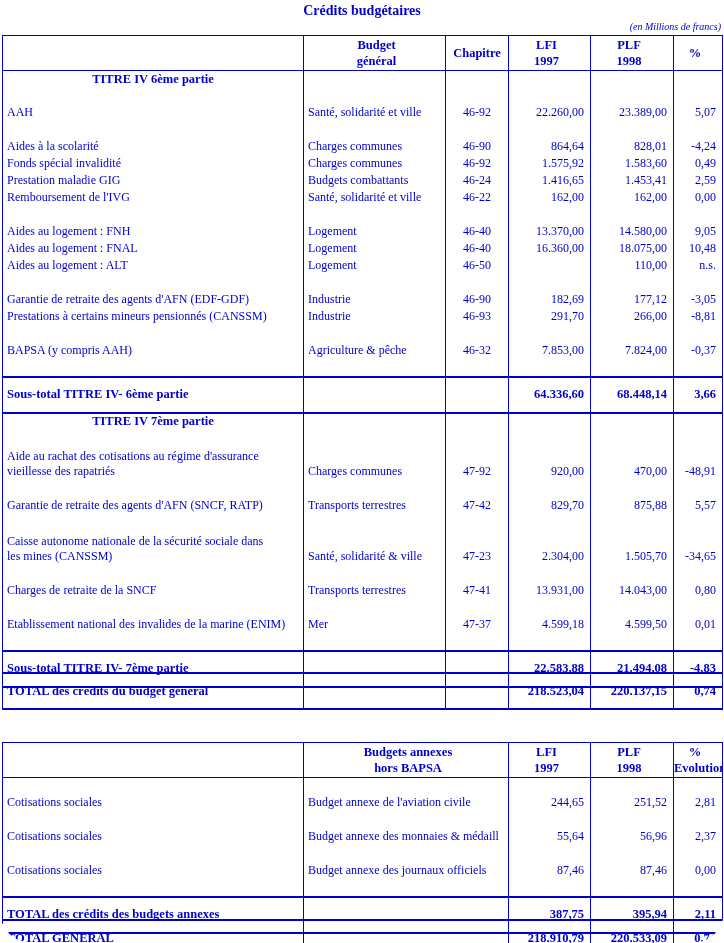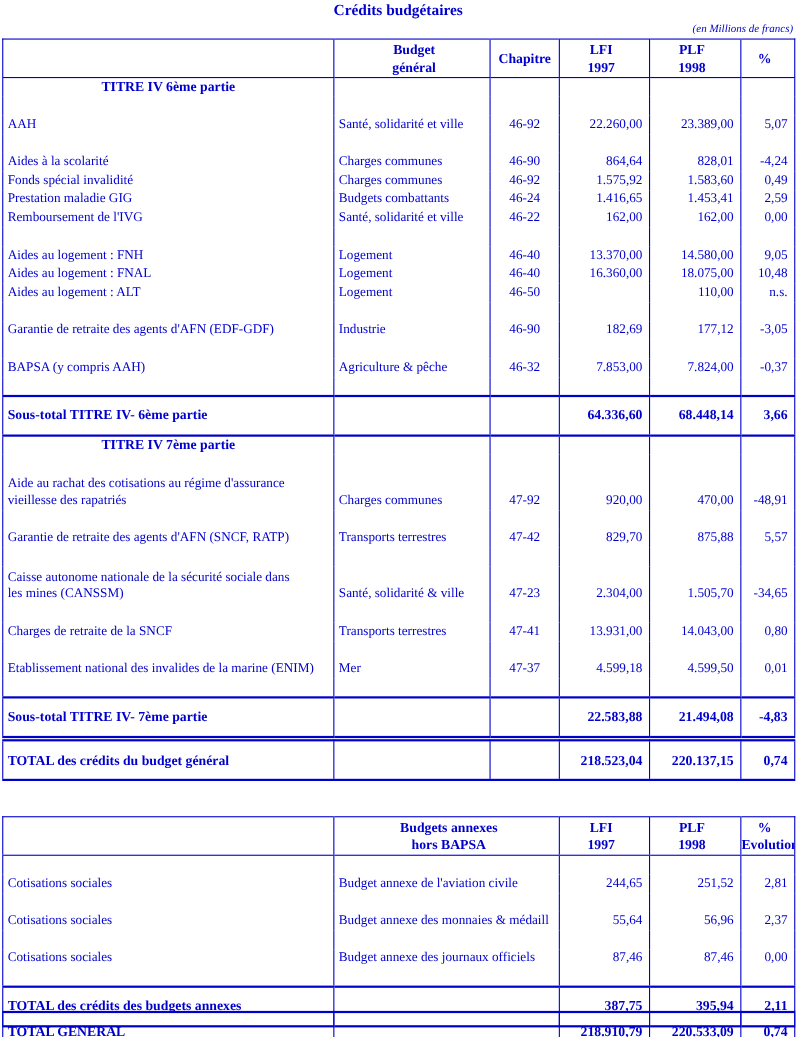--- a/index.html
+++ b/index.html
@@ -1,19 +1,19 @@
 <!DOCTYPE html>
 <html style="--blue: #0000cc;"><head>
 <meta charset="utf-8">
 <style>
   :root { --blue: #0000cc; }
   * { box-sizing: border-box; }
   html, body { margin: 0; padding: 0; background: #ffffff; }
   body { width: 724px; height: 943px; font-family: "Liberation Serif", "DejaVu Serif", serif; }
-  .sheet { position: relative; width: 724px; height: 943px; background: #fff; overflow: hidden; }
+  .sheet { position: relative; width: 724px; height: 943px; background: #fff; overflow: hidden; border-radius: 32px; }
 
   .doc-title { position: absolute; top: 3px; left: 0; width: 724px; text-align: center;
                font-weight: bold; font-size: 14px; color: var(--blue); }
   .unit-note { position: absolute; top: 21px; right: 3px; font-style: italic;
                font-size: 10px; color: var(--blue); }
 
   table { border-collapse: collapse; table-layout: fixed; position: absolute; left: 2px;
           width: 720px; color: var(--blue); font-size: 12px; border: 1px solid var(--blue);
           border-bottom-width: 2px; }
   #budget-table  { top: 35px; }
@@ -192,20 +192,28 @@
           <td class="c-num"></td>
         </tr>
         <tr class="data">
           <td class="c-label">Garantie de retraite des agents d'AFN (EDF-GDF)</td>
           <td class="c-budget">Industrie</td>
           <td class="c-chap">46-90</td>
           <td class="c-num">182,69</td>
           <td class="c-num">177,12</td>
           <td class="c-num">-3,05</td>
         </tr>
+        <tr class="data">
+          <td class="c-label">Prestations à certains mineurs pensionnés (CANSSM)</td>
+          <td class="c-budget">Industrie</td>
+          <td class="c-chap">46-93</td>
+          <td class="c-num">291,70</td>
+          <td class="c-num">266,00</td>
+          <td class="c-num">-8,81</td>
+        </tr>
         <tr class="blank">
           <td class="c-label"></td>
           <td class="c-budget"></td>
           <td class="c-chap"></td>
           <td class="c-num"></td>
           <td class="c-num"></td>
           <td class="c-num"></td>
         </tr>
         <tr class="data">
           <td class="c-label">BAPSA (y compris AAH)</td>

